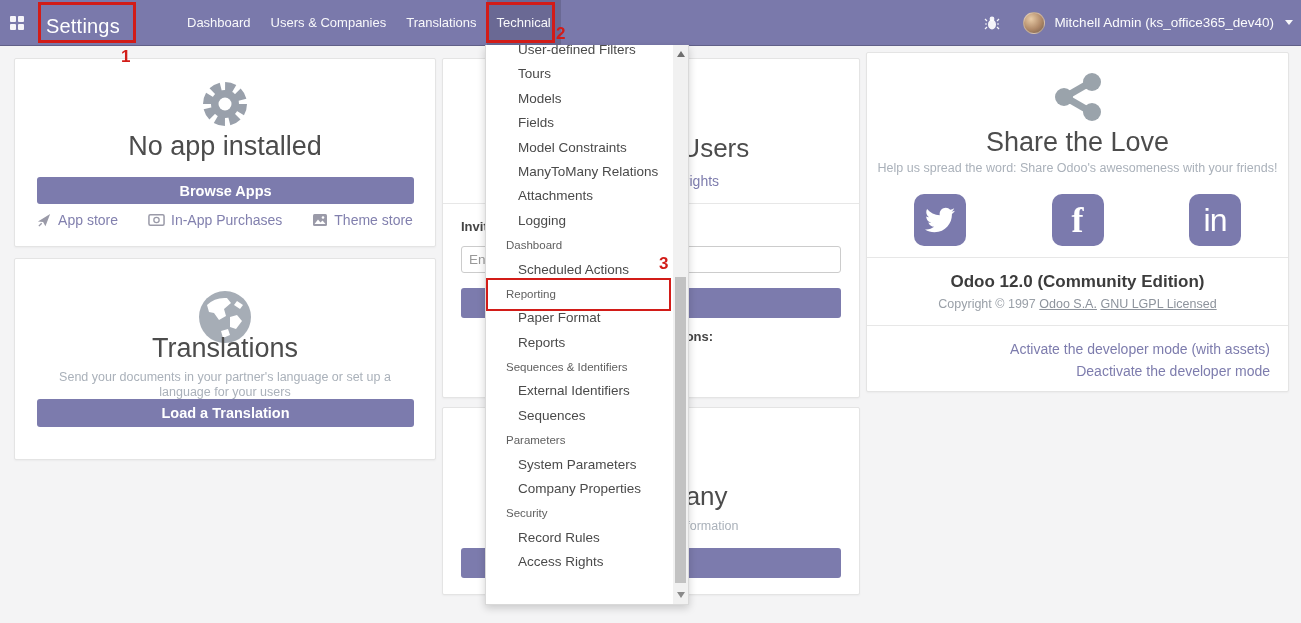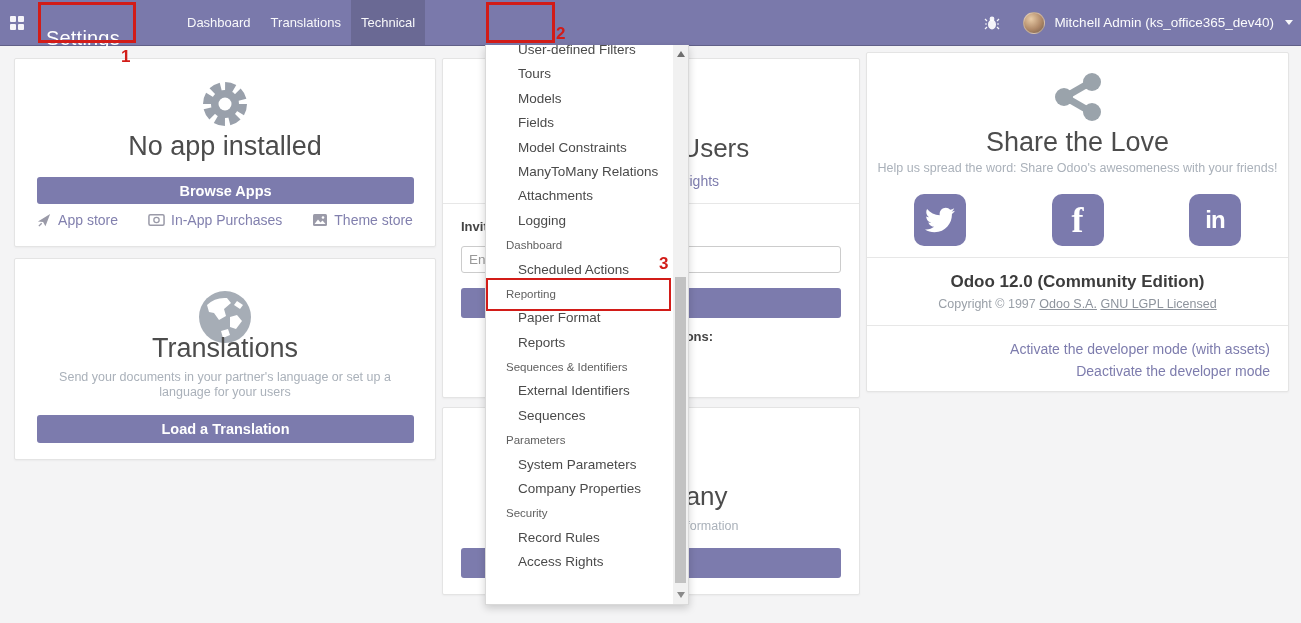--- a/index.html
+++ b/index.html
@@ -5,21 +5,21 @@
   html,body{margin:0;padding:0;}
   #screen{position:relative;width:1301px;height:623px;overflow:hidden;
     background:#f4f4f5;font-family:"Liberation Sans",sans-serif;
     -webkit-font-smoothing:antialiased;}
   
   .navbar{position:absolute;left:0;top:0;width:1301px;height:45px;background:#7a79ab;
     border-bottom:1px solid rgba(0,0,0,.2);z-index:40;}
   .apps-grid{position:absolute;left:10px;top:16px;width:14px;height:14px;
     display:grid;grid-template-columns:6px 6px;grid-template-rows:6px 6px;gap:2px;cursor:pointer;}
   .apps-grid span{background:rgba(255,255,255,.92);border-radius:1px;}
-  .brand{position:absolute;left:46px;top:16px;height:45px;line-height:45px;color:#fff;
+  .brand{position:absolute;left:46px;top:4px;height:45px;line-height:45px;color:#fff;
     font-size:20px;letter-spacing:.2px;cursor:pointer;}
   .nav-items{position:absolute;left:177px;top:0;height:45px;display:flex;}
   .nav-item{height:45px;line-height:45px;padding:0 10px;color:rgba(255,255,255,.95);
     font-size:13px;cursor:pointer;white-space:nowrap;}
   .nav-item.active{background:rgba(0,0,0,.13);}
   .nav-right{position:absolute;right:8px;top:0;height:45px;display:flex;align-items:center;gap:9px;}
   .bug-icon{width:16px;height:16px;margin-right:14px;cursor:pointer;}
   .avatar{width:20px;height:20px;border-radius:50%;
     background:radial-gradient(circle at 35% 30%,#e8cba6,#b08968 55%,#6e5847);
     border:1px solid rgba(255,255,255,.35);}
@@ -49,21 +49,21 @@
   .invite-input::placeholder{color:#999;}
   .center-bold{position:absolute;left:0;width:100%;text-align:center;
     font-size:13px;font-weight:bold;color:#444;}
   .center-sub{position:absolute;left:0;width:100%;text-align:center;font-size:12.5px;line-height:15px;}
   
   .social-row{position:absolute;left:0;top:141px;width:100%;box-sizing:border-box;
     padding:0 47px;display:flex;justify-content:space-between;}
   .social-btn{width:52px;height:52px;border-radius:10px;background:#7b7aad;color:#fff;
     display:flex;align-items:center;justify-content:center;cursor:pointer;}
   .fb-f{font-size:36px;font-weight:bold;font-family:"Liberation Serif",serif;line-height:52px;}
-  .in-txt{font-size:24px;font-weight:bold;letter-spacing:-1px;}
+  .in-txt{font-size:32px;font-weight:normal;letter-spacing:-1px;}
   .copy-line{position:absolute;left:0;top:244px;width:100%;text-align:center;
     font-size:12.5px;color:#9aa0a8;}
   .copy-line a{color:#8d939c;text-decoration:underline;cursor:pointer;}
   .dev-links{position:absolute;right:18px;top:285px;text-align:right;font-size:14px;line-height:22px;}
   .dev-links div{color:#7d7cad;cursor:pointer;}
   
   .menu{position:absolute;left:485px;top:45px;width:202px;height:559px;background:#fff;
     border:1px solid #d9d9d9;border-top:none;box-shadow:0 3px 8px rgba(0,0,0,.18);
     overflow:hidden;z-index:50;}
   .menu-list{position:absolute;left:0;top:-7px;right:15px;}
@@ -91,20 +91,21 @@
   <div class="navbar">
     <div class="apps-grid">
       <span></span>
         <span></span>
         <span></span>
         <span></span>
     </div>
     <div class="brand">Settings</div>
     <div class="nav-items">
       <span class="nav-item">Dashboard</span>
+      <span class="nav-item">Users &amp; Companies</span>
       <span class="nav-item">Translations</span>
       <span class="nav-item active">Technical</span>
     </div>
     <div class="nav-right">
       <svg class="bug-icon" viewBox="0 0 16 16">
         <g stroke="rgba(255,255,255,.92)" stroke-width="1.2" fill="none">
           <line x1="3" y1="6" x2="1" y2="4"></line>
             <line x1="3" y1="9" x2="1" y2="9"></line>
             <line x1="3" y1="12" x2="1" y2="14"></line>
           <line x1="13" y1="6" x2="15" y2="4"></line>
@@ -161,21 +162,21 @@
       <svg width="56" height="56" viewBox="0 0 56 56">
         <circle cx="28" cy="28" r="26" fill="#a6adb6"></circle>
         <path d="M10 16 Q18 8 30 9 L34 14 L27 20 L29 27 L22 31 L17 24 L12 23 Z" fill="#fff"></path>
         <path d="M33 28 L40 26 L45 32 L39 40 L33 38 Z" fill="#fff"></path>
         <path d="M24 42 L31 40 L33 46 L26 49 Z" fill="#fff"></path>
         <path d="M40 12 L46 16 L43 20 L37 16 Z" fill="#fff"></path>
       </svg>
     </div>
     <div class="big-title" style="top:74px;">Translations</div>
     <div class="center-sub muted" style="top:111px;padding:0 24px;box-sizing:border-box;">Send your documents in your partner's language or set up a language for your users</div>
-    <button class="btn" style="left:22px;top:156px;width:377px;height:28px;">Load a Translation</button>
+    <button class="btn" style="left:22px;top:140px;width:377px;height:28px;">Load a Translation</button>
   </div>
 
   <div class="card" style="left:442px;top:58px;width:416px;height:338px;">
     <div class="big-title" style="top:74px;font-size:26px;">Invite New Users</div>
     <div class="center-sub" style="top:113px;font-size:14px;line-height:18px;"><span class="purple-link">Manage access rights</span></div>
     <div class="divider" style="top:144px;"></div>
     <div class="form-label" style="top:160px;">Invite New Users:</div>
     <input class="invite-input" style="top: 187px;" type="text" placeholder="Enter e-mail address">
     <button class="btn" style="left:18px;top:229px;width:380px;height:30px;">Invite</button>
     <div class="center-bold" style="top:270px;">Pending Invitations:</div>

